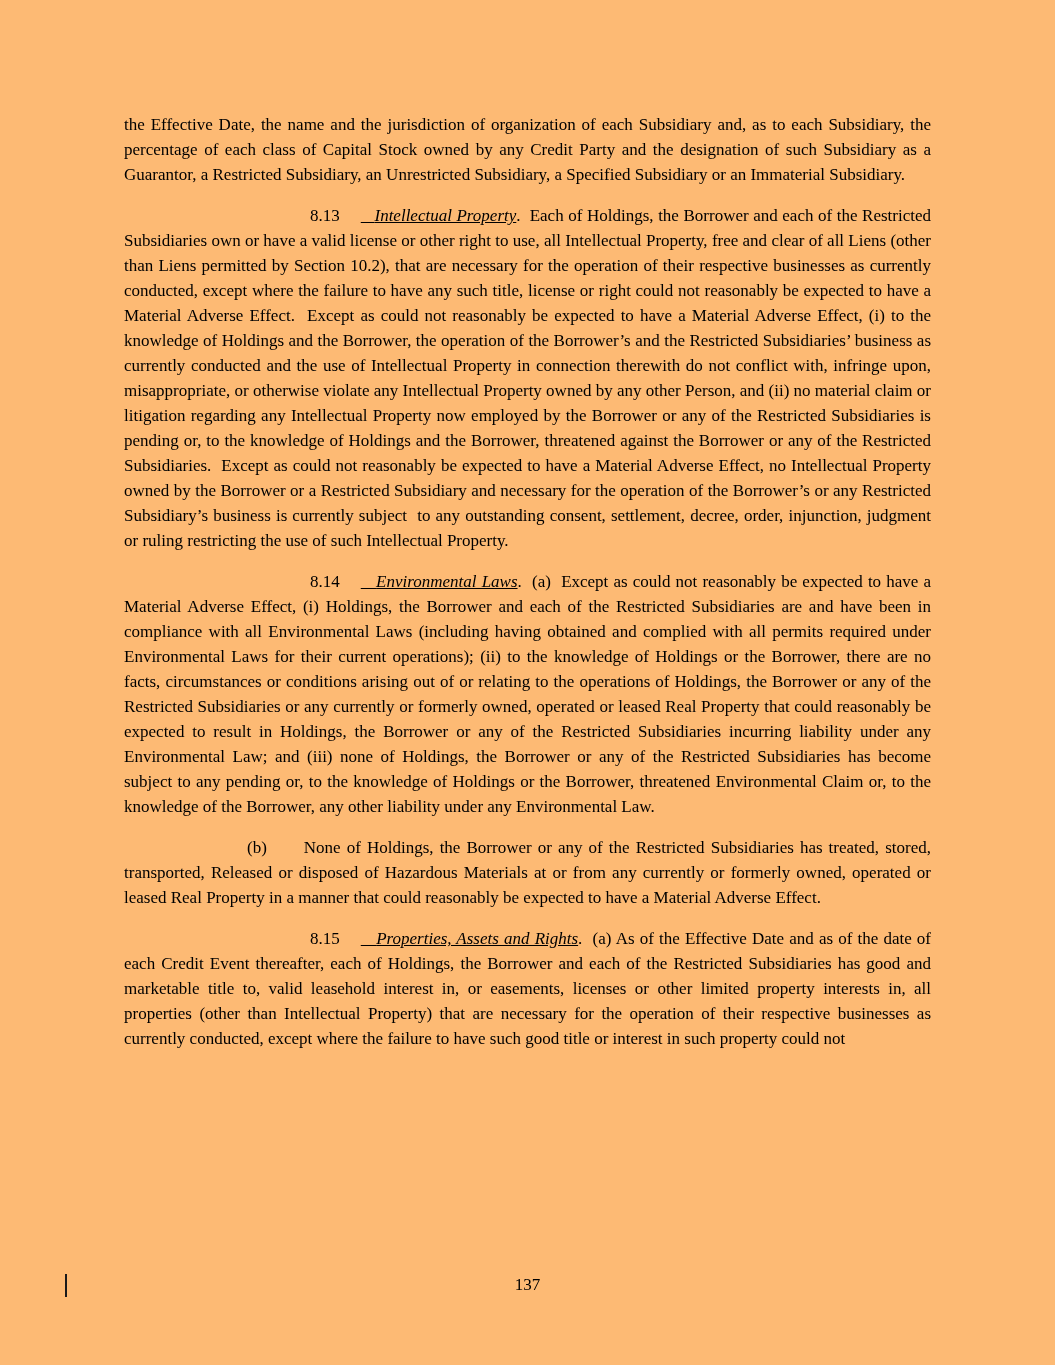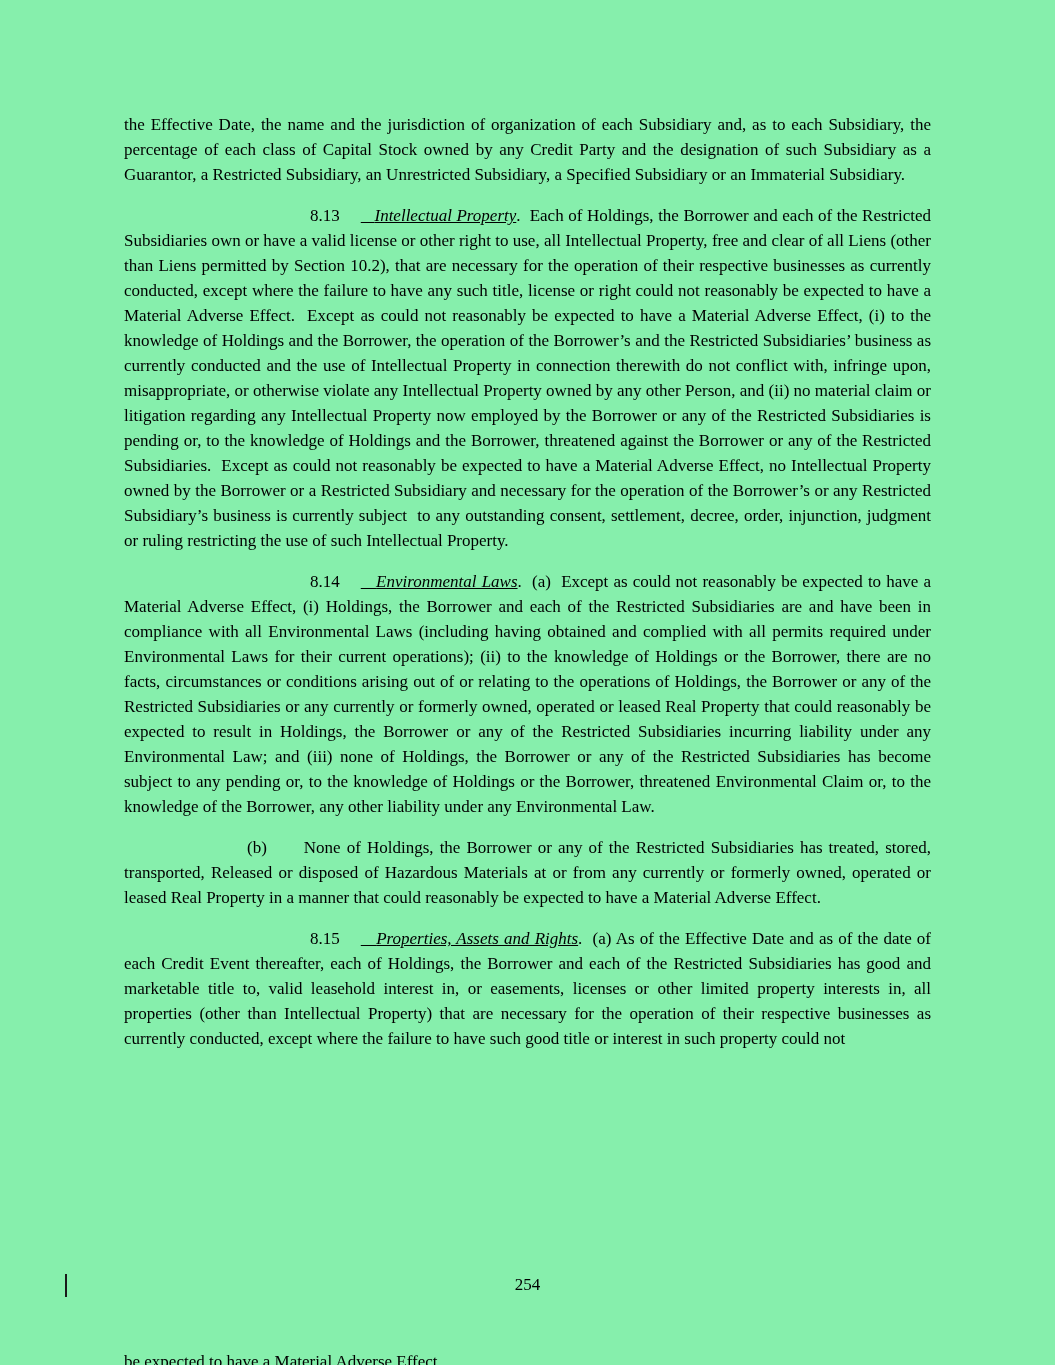--- a/index.html
+++ b/index.html
@@ -5,21 +5,21 @@
   html, body {
     margin: 0;
     padding: 0;
     background: #ffffff;
   }
   .page {
     position: relative;
     width: 1055px;
     height: 1365px;
     margin: 0 auto;
-    background: #86efac;
+    background: #fdba74;
     color: #000000;
     font-family: "Liberation Serif", "DejaVu Serif", serif;
     font-size: 17px;
     line-height: 25px;
     box-sizing: border-box;
     padding: 112px 124px 0 124px;
     overflow: hidden;
   }
   .para {
     margin: 16px 0 0 0;
@@ -75,21 +75,18 @@
   <p class="para first"><span>the Effective Date, the name and the jurisdiction of organization of each Subsidiary and, as to each Subsidiary, the percentage of each class of Capital Stock owned by any Credit Party and the designation of such Subsidiary as a Guarantor, a Restricted Subsidiary, an Unrestricted Subsidiary, a Specified Subsidiary or an Immaterial Subsidiary.</span></p>
 
   <p class="para indent-sec"><span class="num">8.13</span><span class="u tab"></span><span class="u">Intellectual Property</span><span>.  Each of Holdings, the Borrower and each of the Restricted Subsidiaries own or have a valid license or other right to use, all Intellectual Property, free and clear of all Liens (other than Liens permitted by Section 10.2), that are necessary for the operation of their respective businesses as currently conducted, except where the failure to have any such title, license or right could not reasonably be expected to have a Material Adverse Effect.  Except as could not reasonably be expected to have a Material Adverse Effect, (i) to the knowledge of Holdings and the Borrower, the operation of the Borrower’s and the Restricted Subsidiaries’ business as currently conducted and the use of Intellectual Property in connection therewith do not conflict with, infringe upon, misappropriate, or otherwise violate any Intellectual Property owned by any other Person, and (ii) no material claim or litigation regarding any Intellectual Property now employed by the Borrower or any of the Restricted Subsidiaries is pending or, to the knowledge of Holdings and the Borrower, threatened against the Borrower or any of the Restricted Subsidiaries.  Except as could not reasonably be expected to have a Material Adverse Effect, no Intellectual Property owned by the Borrower or a Restricted Subsidiary and necessary for the operation of the Borrower’s or any Restricted Subsidiary’s business is currently subject  to any outstanding consent, settlement, decree, order, injunction, judgment or ruling restricting the use of such Intellectual Property.</span></p>
 
   <p class="para indent-sec"><span class="num">8.14</span><span class="u tab"></span><span class="u">Environmental Laws</span><span>.  (a)  Except as could not reasonably be expected to have a Material Adverse Effect, (i) Holdings, the Borrower and each of the Restricted Subsidiaries are and have been in compliance with all Environmental Laws (including having obtained and complied with all permits required under Environmental Laws for their current operations); (ii) to the knowledge of Holdings or the Borrower, there are no facts, circumstances or conditions arising out of or relating to the operations of Holdings, the Borrower or any of the Restricted Subsidiaries or any currently or formerly owned, operated or leased Real Property that could reasonably be expected to result in Holdings, the Borrower or any of the Restricted Subsidiaries incurring liability under any Environmental Law; and (iii) none of Holdings, the Borrower or any of the Restricted Subsidiaries has become subject to any pending or, to the knowledge of Holdings or the Borrower, threatened Environmental Claim or, to the knowledge of the Borrower, any other liability under any Environmental Law.</span></p>
 
   <p class="para indent-b"><span>(b)</span><span class="tabgap"></span><span>None of Holdings, the Borrower or any of the Restricted Subsidiaries has treated, stored, transported, Released or disposed of Hazardous Materials at or from any currently or formerly owned, operated or leased Real Property in a manner that could reasonably be expected to have a Material Adverse Effect.</span></p>
 
   <p class="para indent-sec"><span class="num">8.15</span><span class="u tab"></span><span class="u">Properties, Assets and Rights</span><span>.  (a) As of the Effective Date and as of the date of each Credit Event thereafter, each of Holdings, the Borrower and each of the Restricted Subsidiaries has good and marketable title to, valid leasehold interest in, or easements, licenses or other limited property interests in, all properties (other than Intellectual Property) that are necessary for the operation of their respective businesses as currently conducted, except where the failure to have such good title or interest in such property could not</span></p>
 
-  <div class="pagenum">254</div>
+  <div class="pagenum">137</div>
 
   <div class="revbar"></div>
 
-  <div class="cutline">
-      <span>be expected to have a Material Adverse Effect.</span>
-    </div>
 
 </div>
 
 </body></html>

